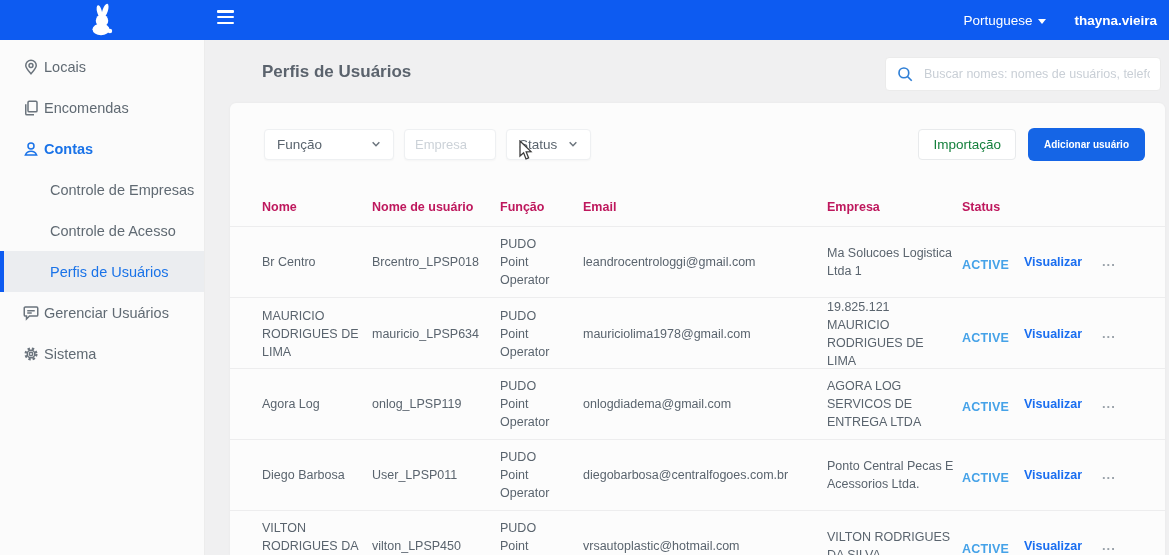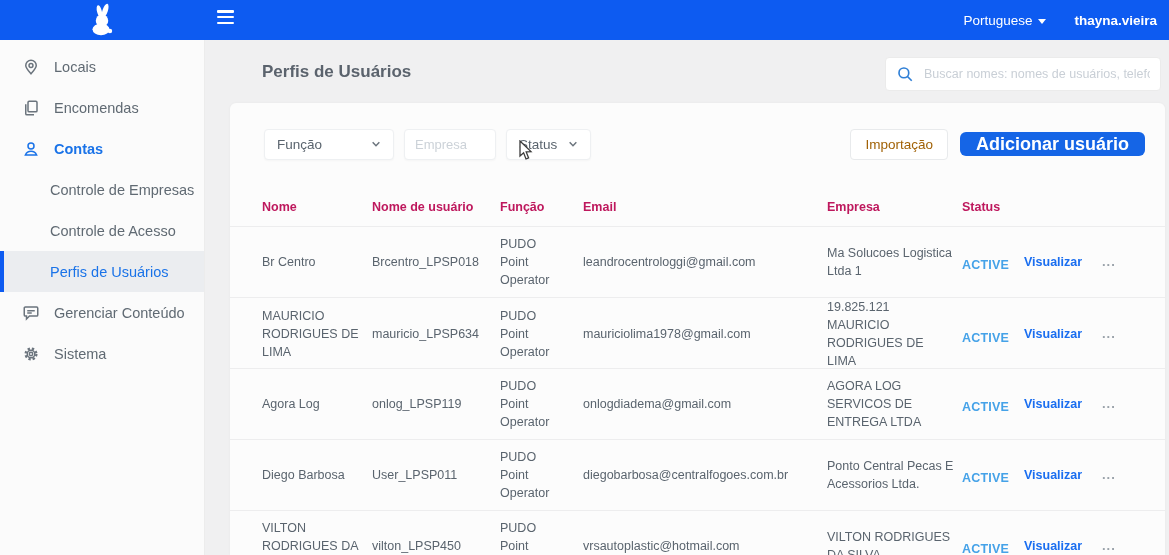--- a/index.html
+++ b/index.html
@@ -18,21 +18,21 @@
   .lang { color:#fff; font-size:13.5px; font-weight:normal; display:flex;
     align-items:center; gap:6px; cursor:pointer; }
   .lang .caret { width:0; height:0; border-left:4px solid transparent;
     border-right:4px solid transparent; border-top:5px solid #fff; margin-top:2px; }
   .username { color:#fff; font-size:13.5px; font-weight:bold; }
 
   
   .sidebar { position:absolute; left:0; top:40px; width:205px; height:515px;
     background:#fbfbfb; border-right:1px solid #ececec; padding-top:6px; }
   .side-item { height:41px; display:flex; align-items:center; padding-left:22px;
-    gap:14px; font-size:14.5px; color:#606a73; cursor:pointer; position:relative; }
+    gap:4px; font-size:14.5px; color:#606a73; cursor:pointer; position:relative; }
   .side-item .ic { width:18px; height:18px; flex:0 0 18px; display:flex;
     align-items:center; justify-content:center; }
   .side-item.sub { padding-left:50px; }
   .side-item.parent-active { color:#1a73e8; font-weight:bold; }
   .side-item.selected { background:#ebedf0; color:#1a73e8; }
   .side-item.selected::before { content:""; position:absolute; left:0; top:0;
     bottom:0; width:4px; background:#0d5bf1; }
 
   
   .main { position:absolute; left:206px; top:40px; width:963px; height:515px; }
@@ -56,25 +56,25 @@
     align-items:center; box-shadow:0 1px 2px rgba(0,0,0,.03); }
   .select { justify-content:space-between; padding:0 12px; cursor:pointer; }
   .sel-funcao { width:130px; margin-right:10px; }
   .txt-filter { width:92px; margin-right:10px; padding:0 10px; }
   .txt-filter input { border:none; outline:none; width:100%; font-size:13px;
     background:transparent; font-family:"Liberation Sans",sans-serif; color:#5a646e; }
   .txt-filter input::placeholder { color:#ccd2d8; }
   .sel-status { width:85px; }
   .chev { width:10px; height:10px; }
   .filters .spacer { flex:1; }
-  .btn-outline { height:31px; padding:0 14px; background:#fff; color:#a16207;
+  .btn-outline { height:31px; padding:0 14px; background:#fff; color:#15803d;
     border:1px solid #e8eaec; border-radius:4px; font-size:13.5px; cursor:pointer;
     font-family:"Liberation Sans",sans-serif; margin-right:12px; }
-  .btn-primary { height:24px; padding:0 16px; background:#1565e6; color:#fff;
-    border:none; border-radius:6px; font-size:18px; font-weight:bold;
+  .btn-primary { height:33px; padding:0 16px; background:#1565e6; color:#fff;
+    border:none; border-radius:6px; font-size:10px; font-weight:bold;
     cursor:pointer; font-family:"Liberation Sans",sans-serif; }
 
   
   .tgrid { display:grid;
     grid-template-columns:110px 128px 83px 244px 135px 62px 78px 40px;
     padding-left:32px; align-items:center; }
   .thead { position:absolute; left:0; right:0; top:85px; height:38px;
     font-size:12.5px; font-weight:bold; color:#be185d; }
   .tbody { position:absolute; left:0; right:0; top:123px; bottom:0; overflow:hidden; }
   .trow { height:71px; border-top:1px solid #ededee; font-size:12.5px;
@@ -160,21 +160,21 @@
   </div>
 
 
   <div class="side-item">
     <span class="ic">
       <svg viewBox="0 0 24 24" width="18" height="18" fill="none" stroke="#6b747d" stroke-width="2">
         <path d="M3 5.5A1.5 1.5 0 0 1 4.5 4h15A1.5 1.5 0 0 1 21 5.5v9a1.5 1.5 0 0 1-1.5 1.5H10l-4 4v-4H4.5A1.5 1.5 0 0 1 3 14.5z"></path>
         <path d="M7 9h10M7 12h6"></path>
       </svg>
     </span>
-    <span>Gerenciar Conteúdo</span>
+    <span>Gerenciar Usuários</span>
   </div>
 
   <div class="side-item">
     <span class="ic">
       <svg viewBox="0 0 24 24" width="18" height="18" fill="none" stroke="#6b747d">
         <circle cx="12" cy="12" r="7.2" stroke-width="3" stroke-dasharray="3.1 2.6"></circle>
         <circle cx="12" cy="12" r="5" stroke-width="2"></circle>
         <circle cx="12" cy="12" r="2.2" stroke-width="2"></circle>
       </svg>
     </span>

